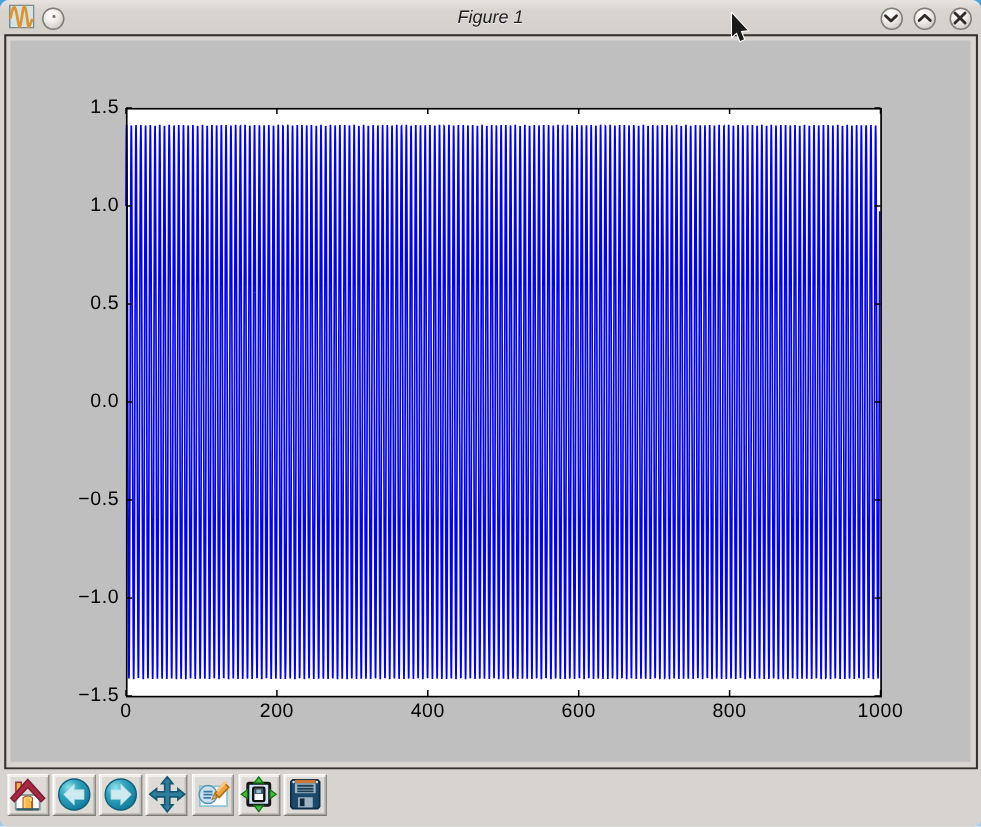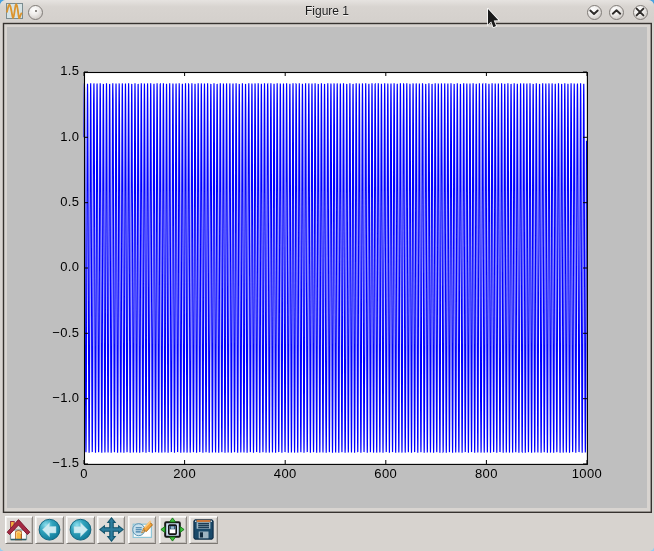--- a/index.html
+++ b/index.html
@@ -1,21 +1,21 @@
 <!DOCTYPE html>
 <html><head><meta charset="utf-8"><style>
 html,body{margin:0;padding:0;width:654px;height:551px;overflow:hidden;}
 body{background:linear-gradient(180deg,#47a2e2 0%,#6db9ec 60%,#97cdf0 100%);
   font-family:"Liberation Sans",sans-serif;-webkit-font-smoothing:antialiased;}
 #win{position:absolute;left:0;top:0;width:654px;height:551px;
   background:#d8d4d0;border-radius:6px 6px 5px 5px;overflow:hidden;}
 #tbar{position:absolute;left:0;top:0;width:654px;height:23px;
   background:linear-gradient(180deg,#e6e3e0 0%,#d8d4d0 30%,#d4d0cc 100%);}
 #title{position:absolute;left:0;top:4px;width:654px;text-align:center;
-  font-size:12px;color:#1c1c1c;text-shadow:0 1px 0 rgba(255,255,255,0.75);}
+  font-size:12px;color:#1c1c1c;text-shadow:0 1px 0 rgba(255,255,255,0.75);font-style:italic;}
 .rbtn{position:absolute;top:4.5px;width:15px;height:15px;border-radius:50%;
   background:radial-gradient(circle at 38% 30%,#ffffff 0%,#efedeb 40%,#d3cfcb 75%,#bdb9b5 100%);
   border:1px solid #807c78;box-sizing:border-box;}
 #tools{position:absolute;left:0;top:512.5px;width:654px;height:38.5px;background:#d7d3cf;}
 .tb{position:absolute;top:3.5px;width:28.5px;height:27.5px;background:#dedbd7;
   box-sizing:border-box;border:1px solid;border-color:#fdfdfc #8d8984 #7b7772 #fdfdfc;
   box-shadow:inset 1px 1px 0 #f1efec, inset -1px -1px 0 #c2beba;}
 .tb svg{position:absolute;left:0.75px;top:0.25px;}
 </style></head><body>
 <div id="win">

